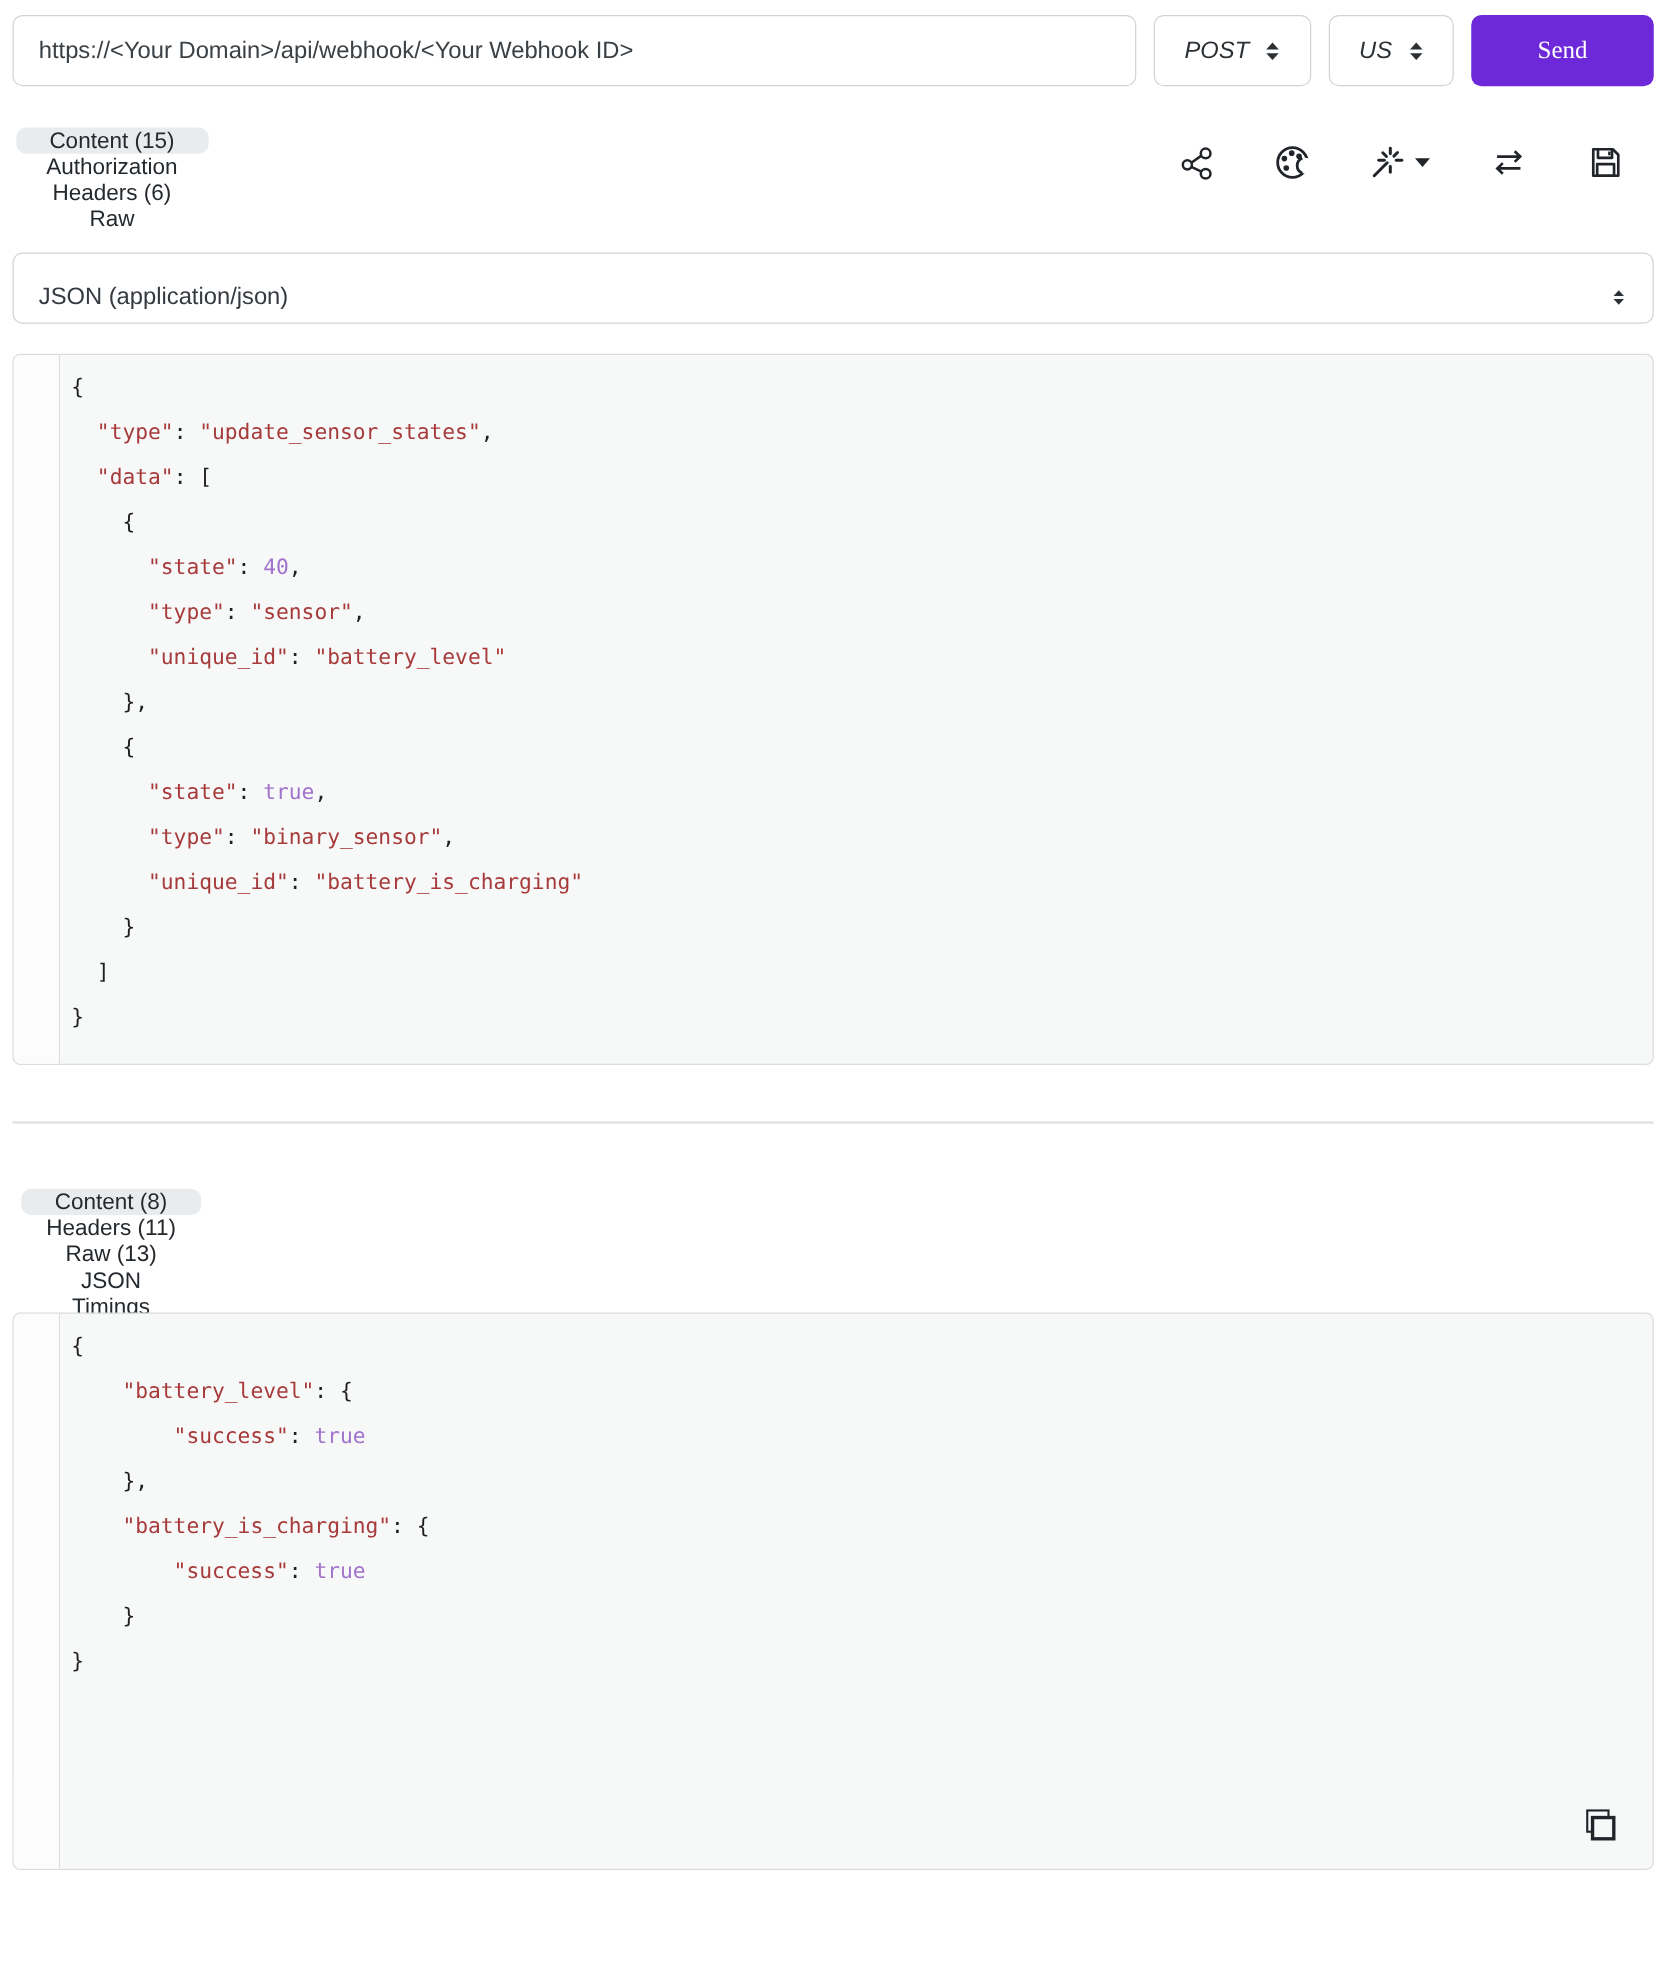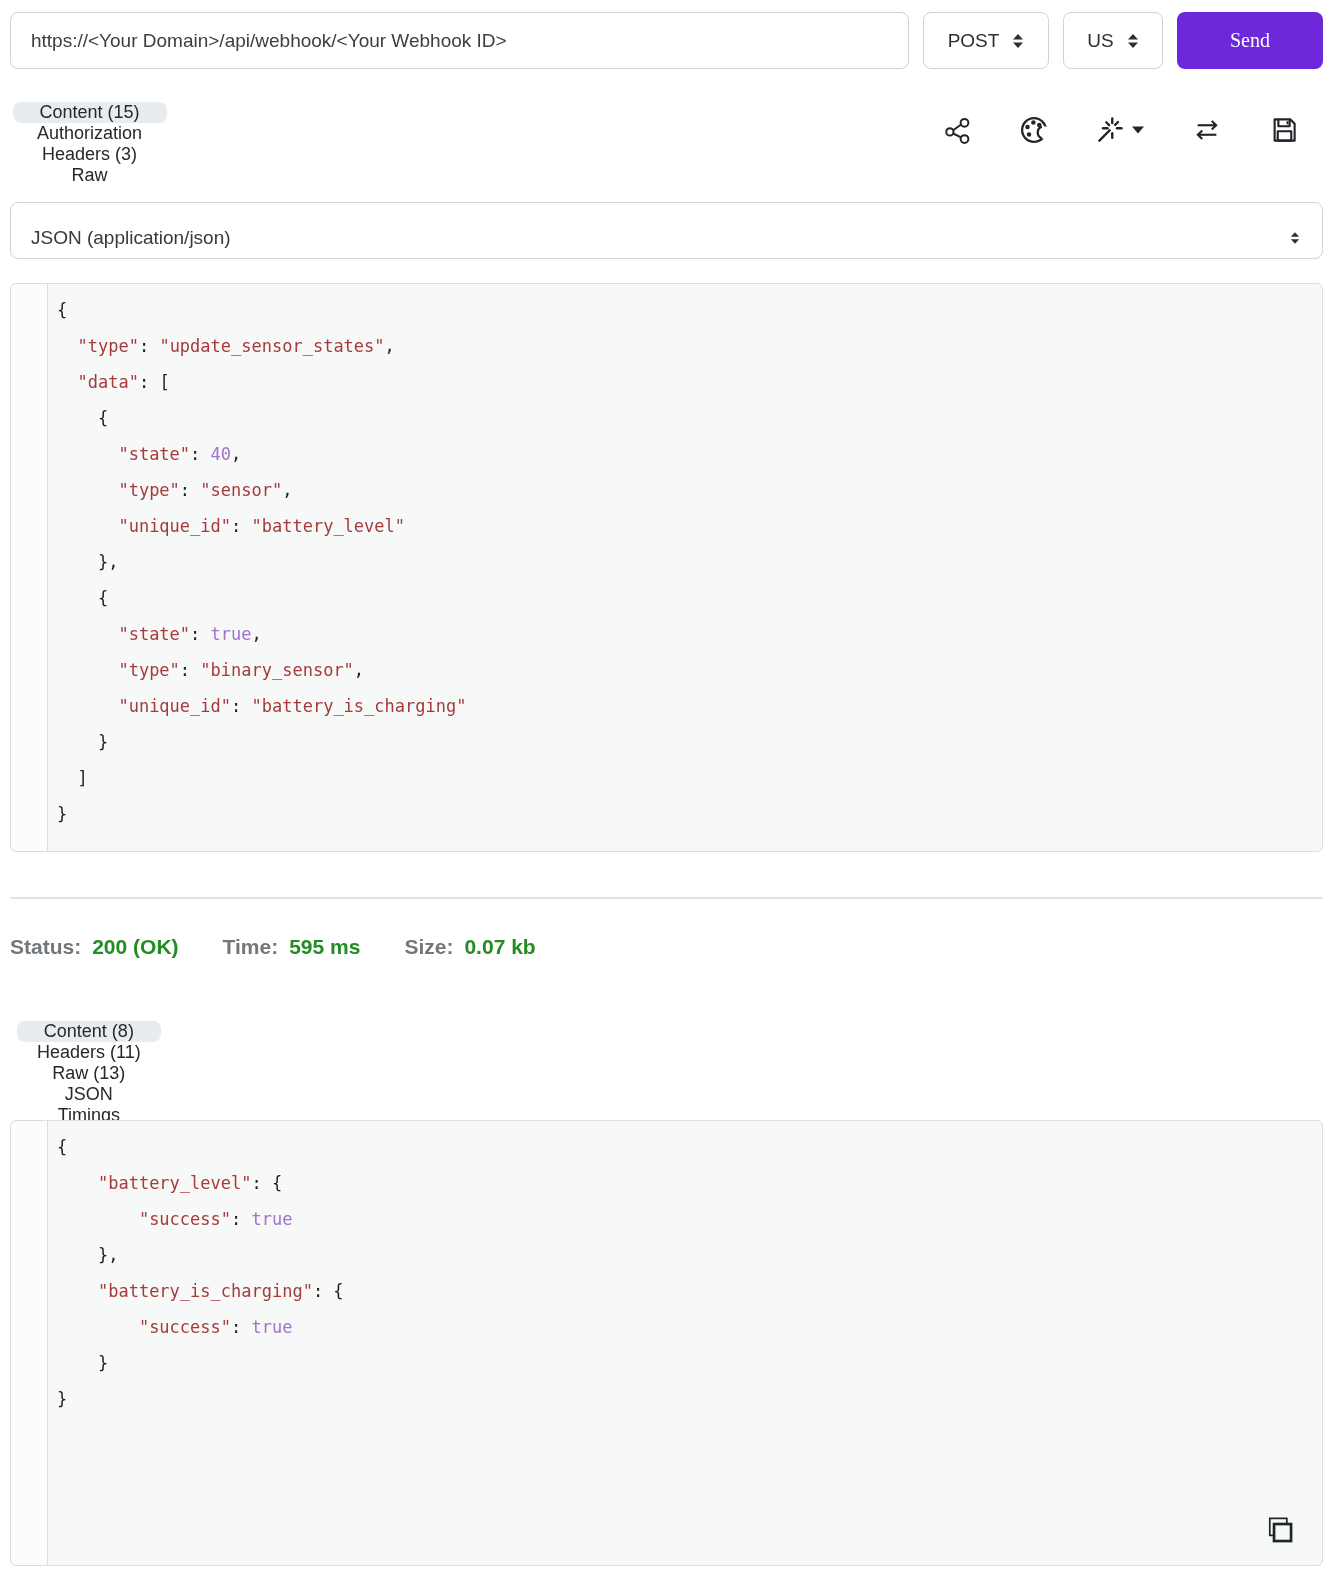--- a/index.html
+++ b/index.html
@@ -17,21 +17,21 @@
   .url-input {
     flex: 1; height: 57px;
     border: 1px solid #ced4da; border-radius: 8px;
     font-family: "Liberation Sans", sans-serif;
     font-size: 19px; color: #3b4045;
     padding: 0 20px; outline: none; background: #fff;
   }
   .select-box {
     height: 57px; border: 1px solid #ced4da; border-radius: 8px;
     display: flex; align-items: center; justify-content: center;
-    gap: 13px; font-size: 19px; color: #2b3035; background: #fff; cursor: pointer;
+    gap: 13px; font-size: 19px; color: #2b3035; background: #fff; cursor: pointer; font-style: italic;
   }
   .select-method { width: 126px; }
   .select-locale { width: 100px; }
   .btn-send {
     width: 146px; height: 57px; border: none; border-radius: 8px;
     background: #6d28d9; color: #ffffff; font-size: 20px;
     font-family: Liberation Serif, serif; cursor: pointer;
   }
 
   
@@ -115,21 +115,21 @@
         <polygon points="1,9.5 11,9.5 6,15" fill="#2b3035"></polygon>
       </svg>
     </div>
     <button class="btn-send">Send</button>
   </div>
 
   <div class="tabs-row">
     <div class="tabs">
         <div class="tab active">Content (15)</div>
         <div class="tab">Authorization</div>
-        <div class="tab">Headers (3)</div>
+        <div class="tab">Headers (6)</div>
         <div class="tab">Raw</div>
       </div>
     <div class="toolbar-icons">
       <button class="icon-btn">
         <svg width="30" height="30" viewBox="0 0 24 24" fill="none" stroke="#212529" stroke-width="1.6">
           <line x1="8.1" y1="12.2" x2="14.5" y2="7.6"></line>
           <line x1="8.1" y1="14.8" x2="14.5" y2="17.9"></line>
           <circle cx="5.5" cy="13.5" r="2.9"></circle>
           <circle cx="17.2" cy="6.2" r="3.1"></circle>
           <circle cx="17.2" cy="19.2" r="3.1"></circle>
@@ -203,34 +203,20 @@
         <div class="code-line"><span class="t-p">      </span><span class="t-r">"type"</span><span class="t-p">: </span><span class="t-r">"binary_sensor"</span><span class="t-p">,</span></div>
         <div class="code-line"><span class="t-p">      </span><span class="t-r">"unique_id"</span><span class="t-p">: </span><span class="t-r">"battery_is_charging"</span></div>
         <div class="code-line"><span class="t-p">    }</span></div>
         <div class="code-line"><span class="t-p">  ]</span></div>
         <div class="code-line"><span class="t-p">}</span></div>
       </div>
   </div>
 
   <div class="divider"></div>
 
-  <div class="status-row">
-    <div class="status-group">
-      <span class="status-label">Status:</span>
-      <span class="status-value">200 (OK)</span>
-    </div>
-    <div class="status-group">
-      <span class="status-label">Time:</span>
-      <span class="status-value">595 ms</span>
-    </div>
-    <div class="status-group">
-      <span class="status-label">Size:</span>
-      <span class="status-value">0.07 kb</span>
-    </div>
-  </div>
 
   <div class="tabs-row" style="margin-top:52px; height:56px;">
     <div class="tabs">
         <div class="tab active">Content (8)</div>
         <div class="tab">Headers (11)</div>
         <div class="tab">Raw (13)</div>
         <div class="tab">JSON</div>
         <div class="tab">Timings</div>
       </div>
   </div>

